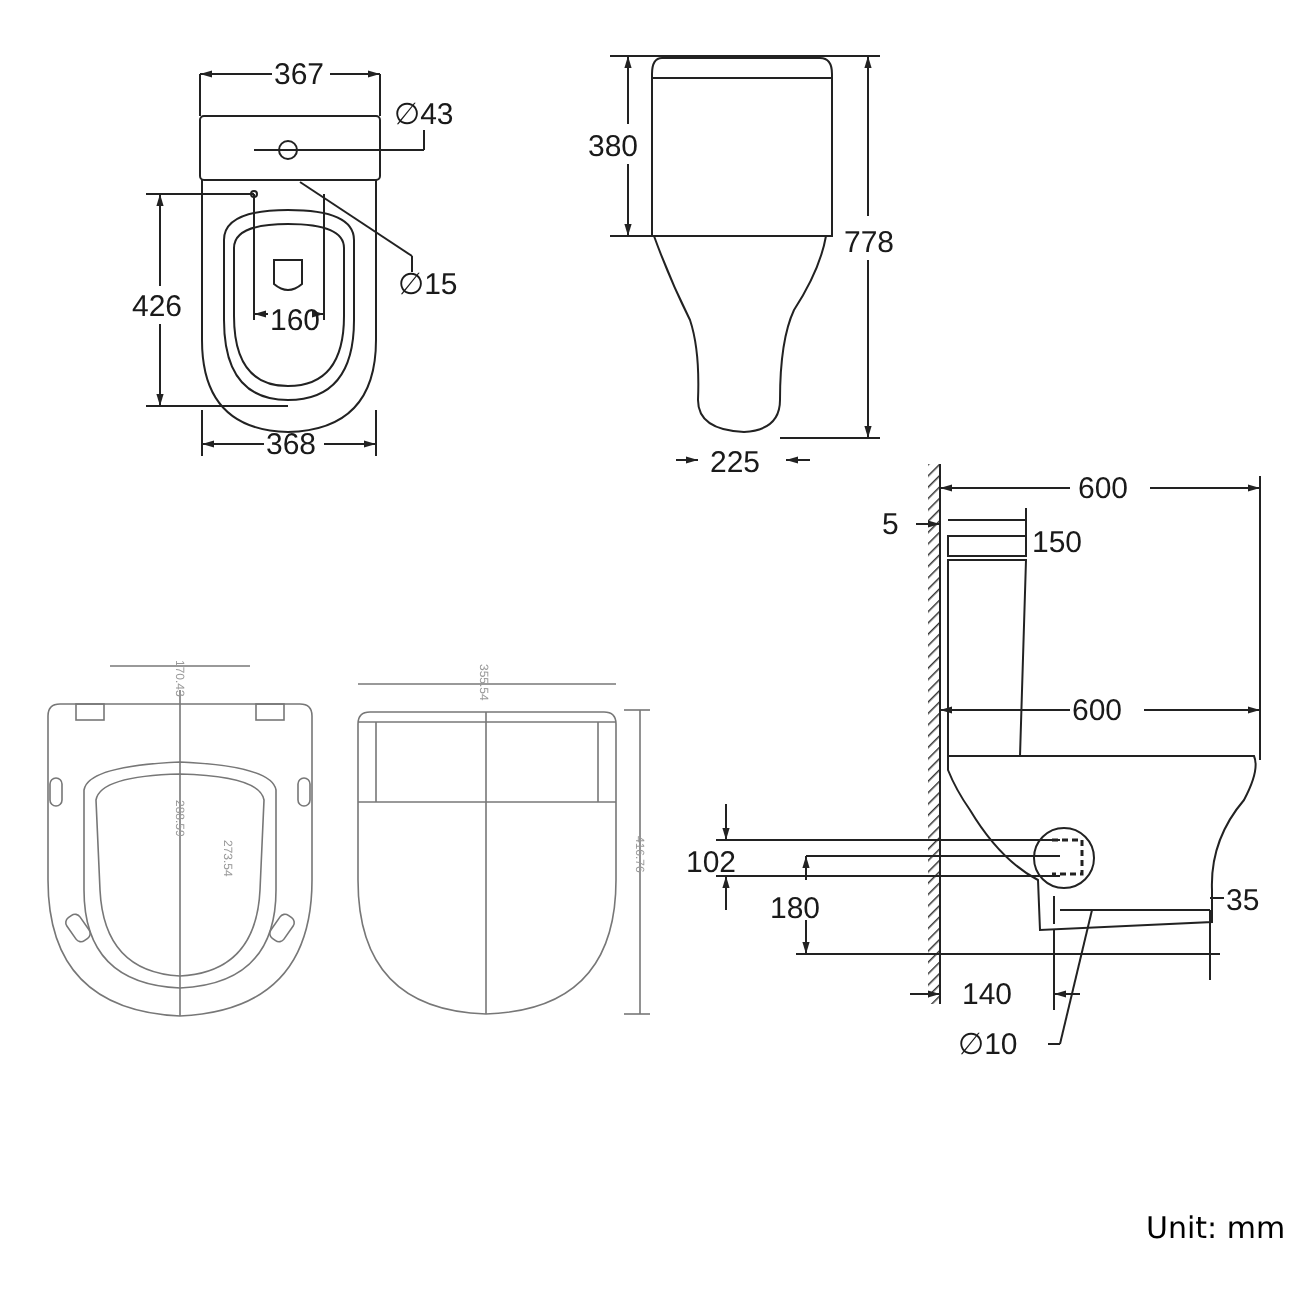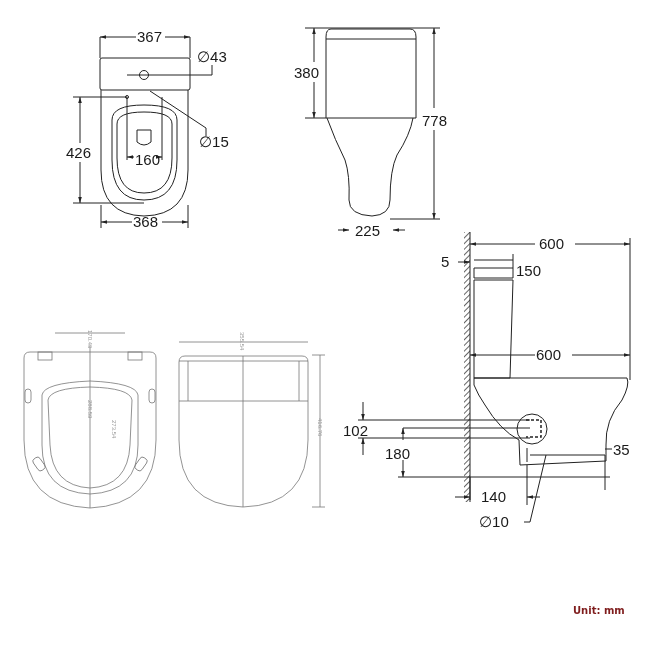--- a/index.html
+++ b/index.html
@@ -1,20 +1,20 @@
 <!DOCTYPE html>
 <html><head>
 <meta charset="utf-8">
 <style>
   html, body { margin: 0; padding: 0; background: #ffffff; }
   body { width: 650px; height: 650px; position: relative; overflow: hidden; font-family: "Liberation Sans", sans-serif; }
   svg { position: absolute; left: 0; top: 0; }
   .dim { font-family: "Liberation Sans", sans-serif; font-size: 15px; fill: #1a1a1a; }
   .small { font-family: "Liberation Sans", sans-serif; font-size: 6px; fill: #999; }
-  .unit { position: absolute; left: 573px; top: 605px; font-size: 10px; color: #7f1d1d; font-family: "DejaVu Sans", sans-serif; font-weight: bold; }
+  .unit { position: absolute; left: 573px; top: 605px; font-size: 15px; color: #000000; font-family: "DejaVu Sans", sans-serif; }
 </style>
 </head>
 <body>
 
 <svg width="650" height="650" viewBox="0 0 650 650" xmlns="http://www.w3.org/2000/svg">
   <defs>
     <marker id="arr" viewBox="0 0 10 10" refX="10" refY="5" markerWidth="6" markerHeight="6" orient="auto-start-reverse">
       <path d="M0,2 L10,5 L0,8 z" fill="#222"></path>
     </marker>
     <pattern id="hatch" width="4" height="4" patternUnits="userSpaceOnUse" patternTransform="rotate(45)">

